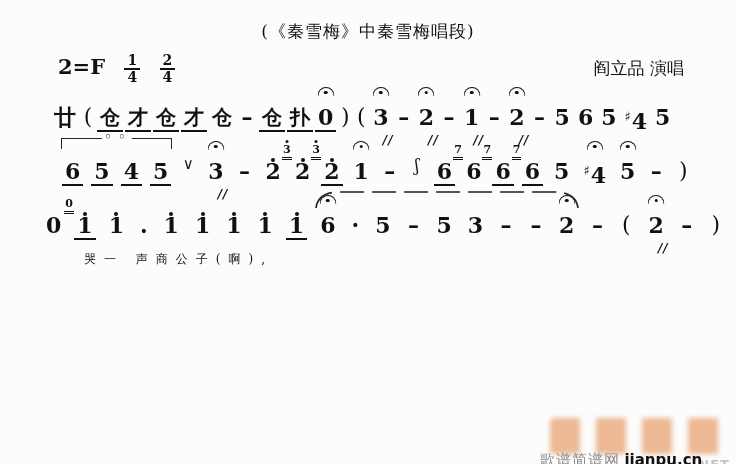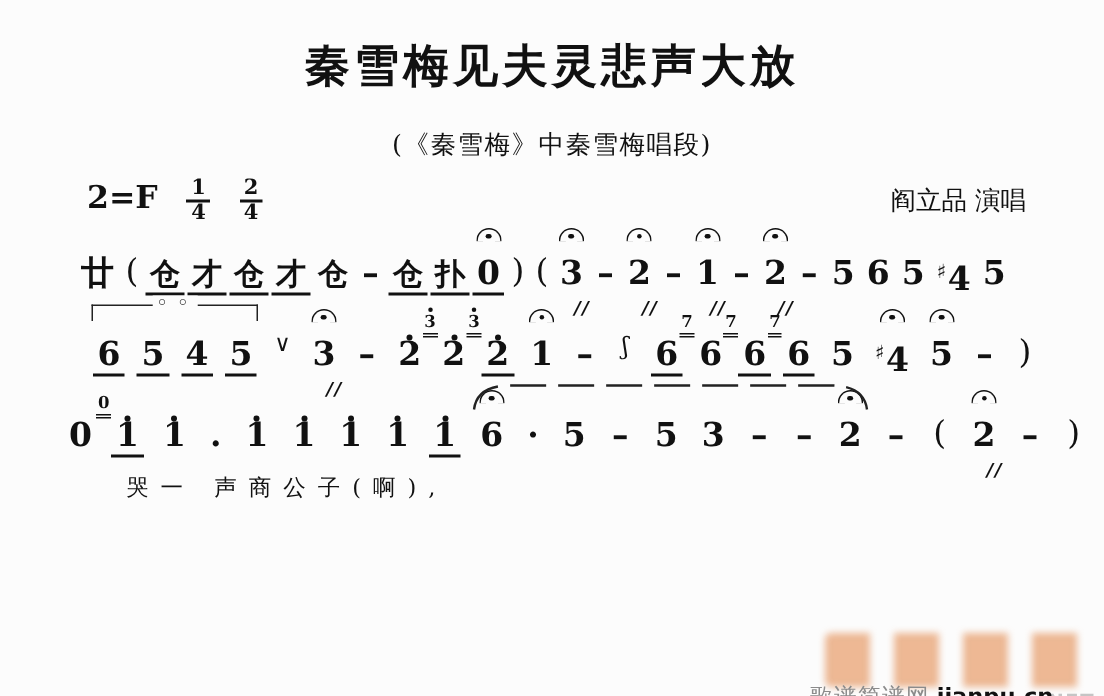--- a/index.html
+++ b/index.html
@@ -85,21 +85,21 @@
     border-top:1.8px solid #222;border-left:1.8px solid #222;border-right:1.8px solid #222;
   }
   .bracket-label{
     position:absolute;top:-7px;left:50%;transform:translateX(-50%);
     background:#fcfcfc;padding:0 4px;font-size:9px;letter-spacing:3px;line-height:1;
   }
   .slur{position:absolute;top:-18px;}
 
   .lyrics{
     margin:10px 0 0 84px;font-family:"DejaVu Serif",serif;
-    font-size:15px;letter-spacing:8px;
+    font-size:12px;letter-spacing:8px;
   }
 
   .wm{position:absolute;right:6px;bottom:12px;width:190px;height:52px;}
   .wm-blob{
     position:absolute;right:2px;top:-2px;width:178px;height:36px;border-radius:4px;
     background:repeating-linear-gradient(90deg,rgba(222,116,44,.5) 0 30px,rgba(222,116,44,0) 30px 46px);
     filter:blur(2.5px);
   }
   .wm-net{
     position:absolute;right:0;bottom:0;color:#bcbcbc;opacity:.85;
@@ -107,21 +107,20 @@
   }
   .wm-text{position:absolute;left:0;bottom:2px;white-space:nowrap;}
   .wm-site{color:#8b8b8b;font-size:15px;letter-spacing:1px;}
   .wm-url{font:bold 15px "DejaVu Sans",sans-serif;}
 </style>
 </head>
 <body>
 
 <div class="sheet">
 
-  <div class="title">秦雪梅见夫灵悲声大放</div>
 
   <div class="subtitle">(《秦雪梅》中秦雪梅唱段)</div>
 
   <div class="meta-row">
     <span class="key">
       <span>2=F</span>
       <span class="frac">
         <span class="num">1</span>
         <span class="den">4</span>
       </span>

